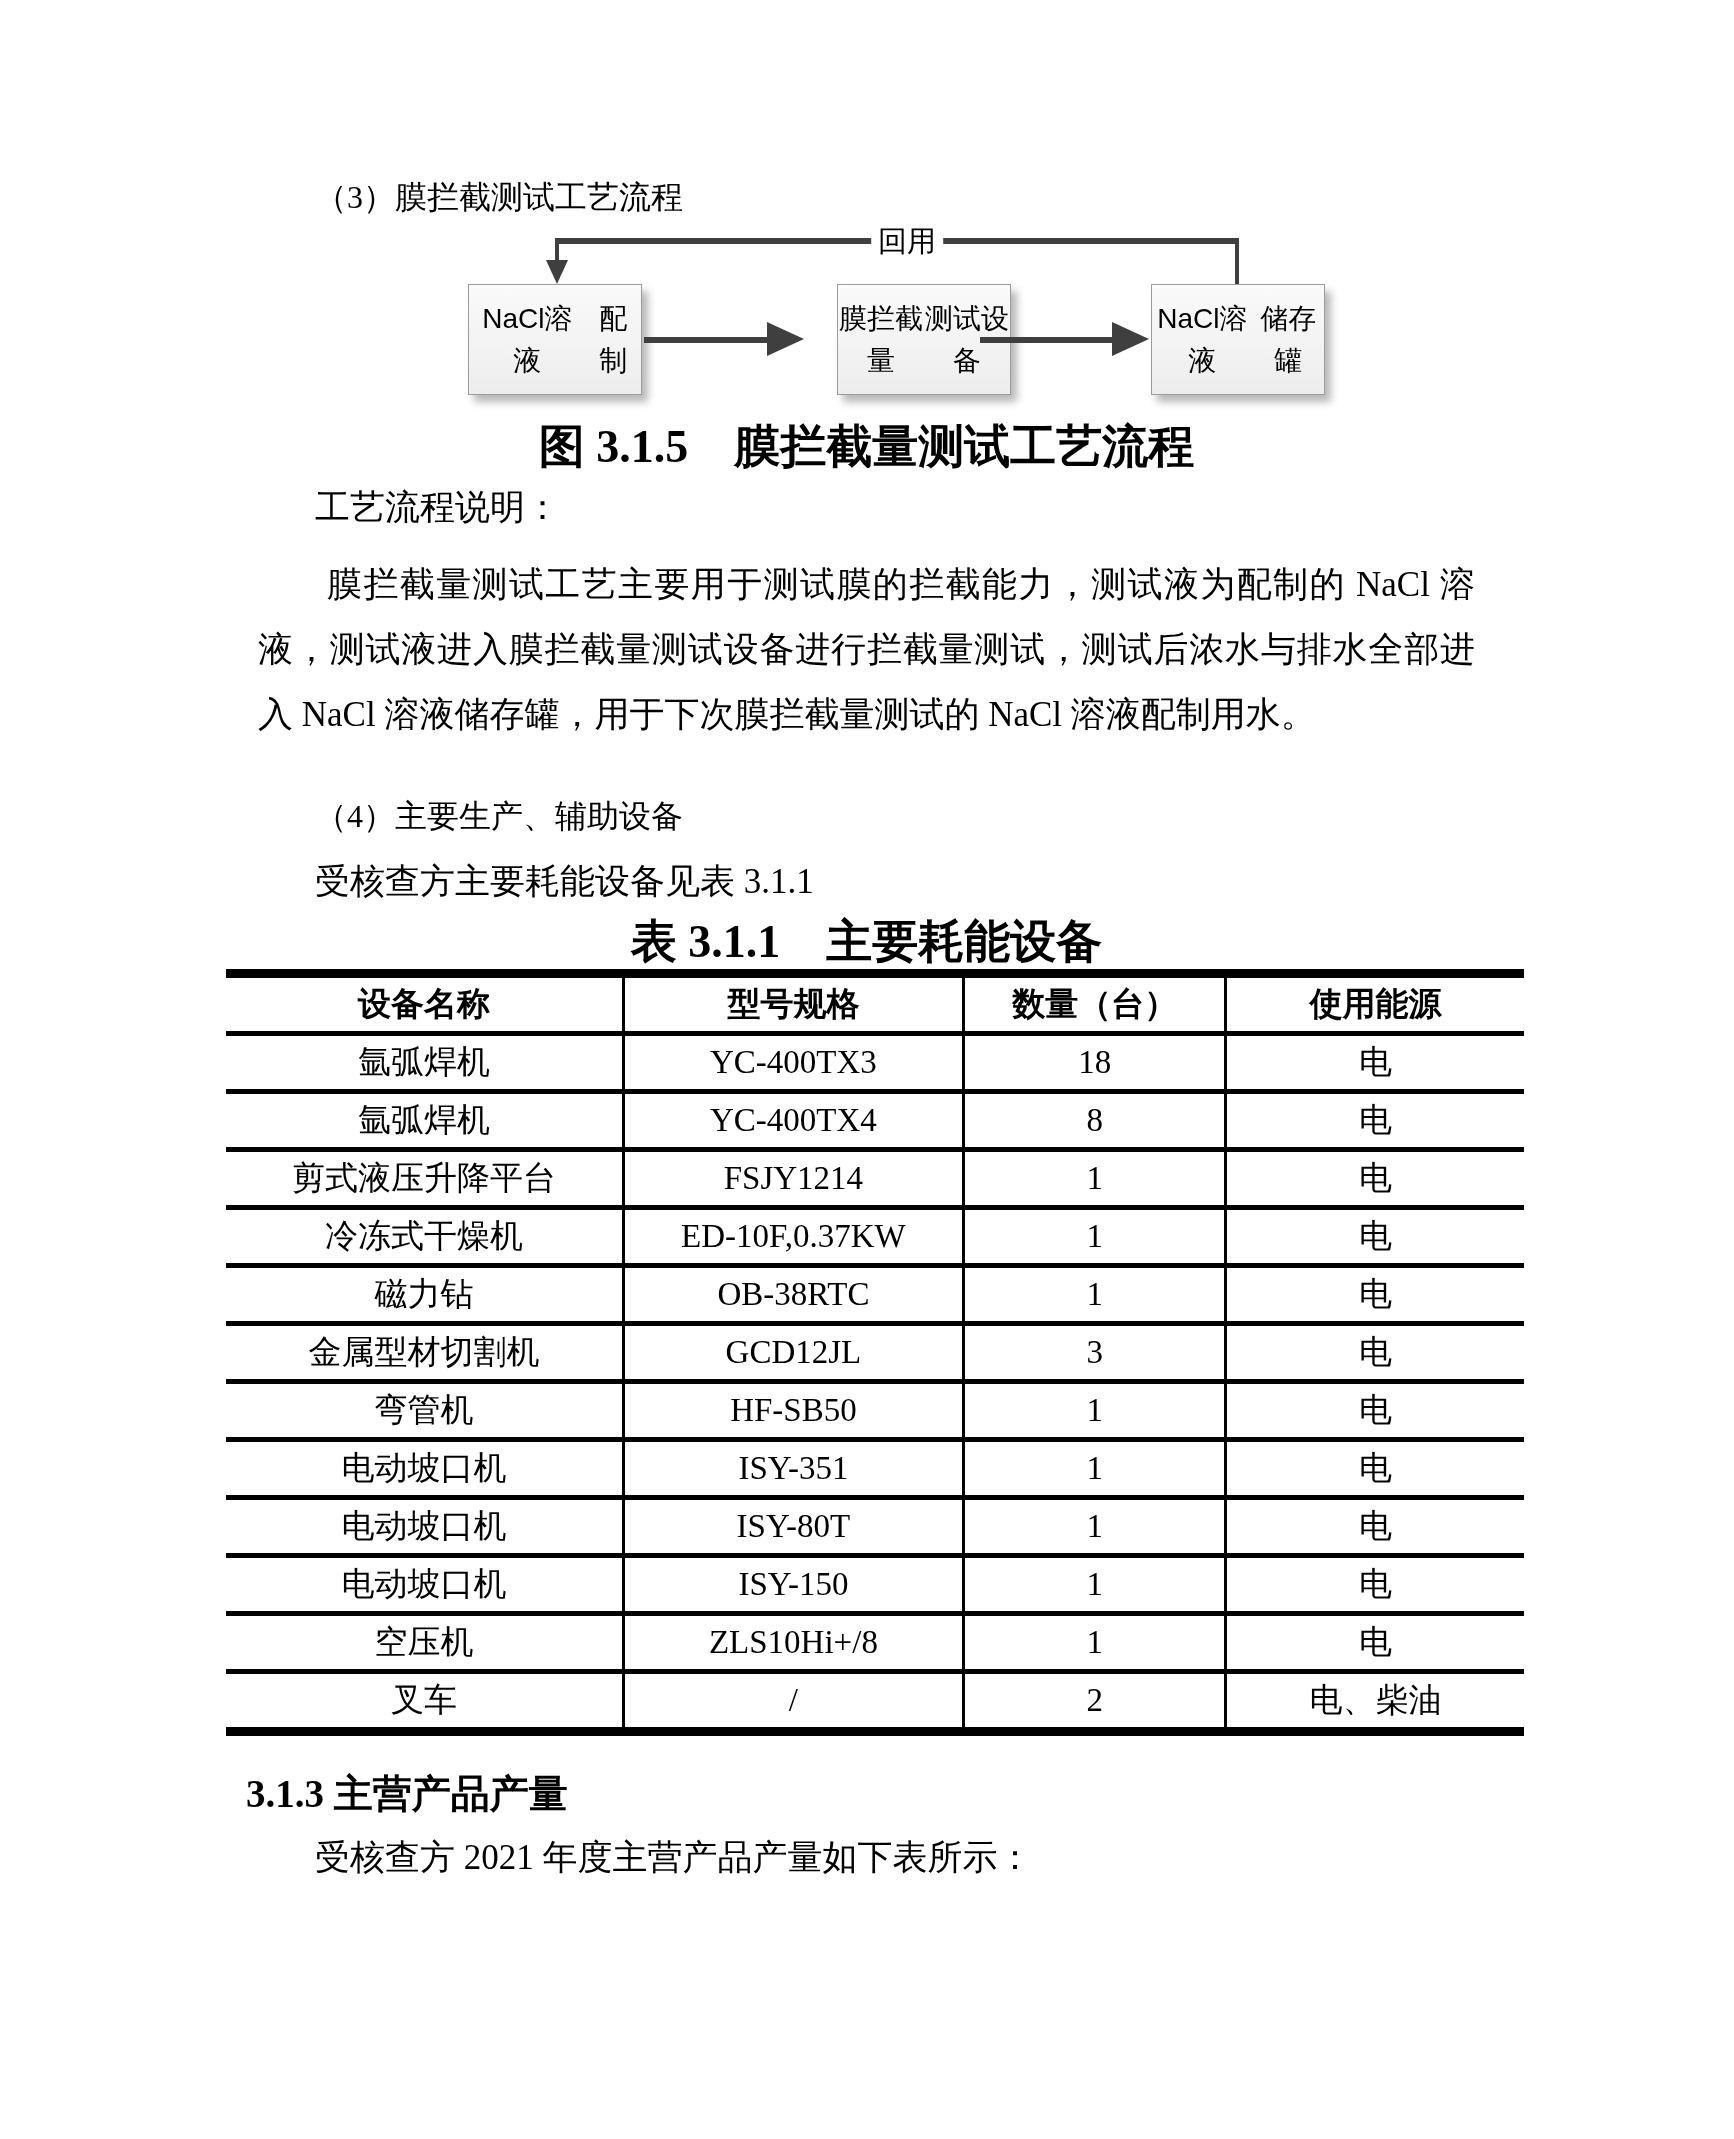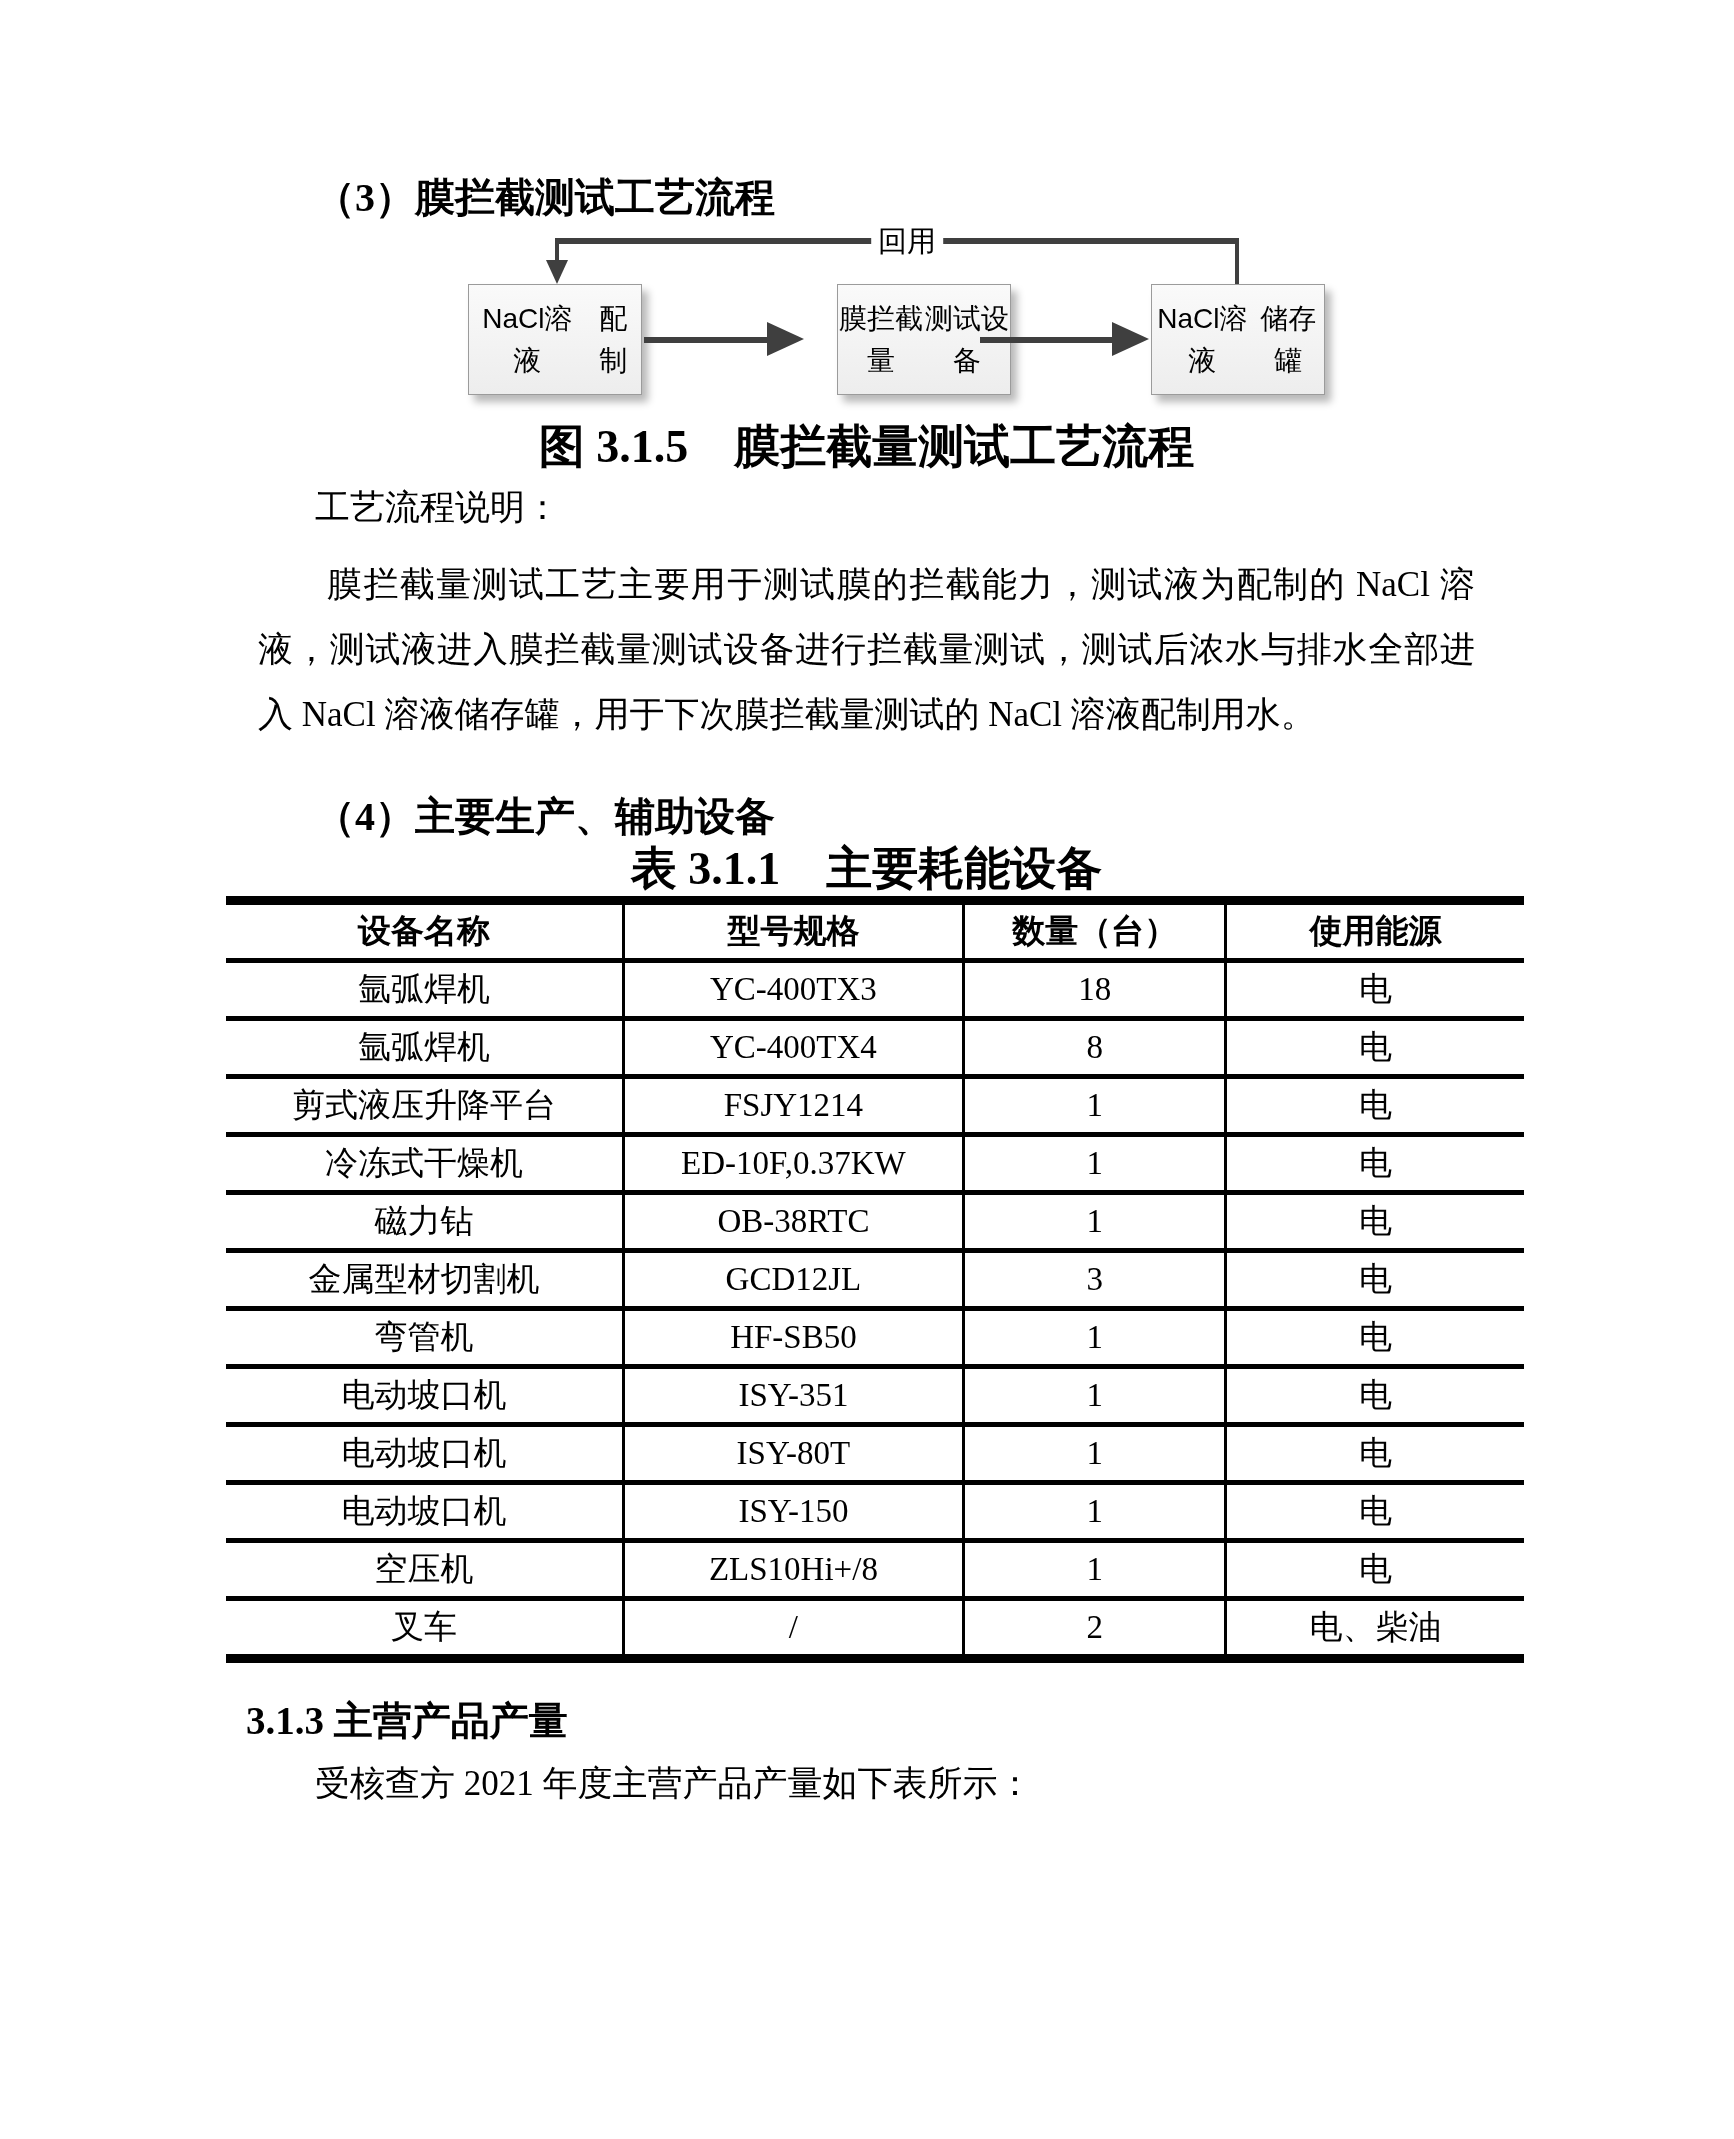--- a/index.html
+++ b/index.html
@@ -8,21 +8,21 @@
     width:1734px;height:2452px;
     background:#ffffff;
     color:#000;
     font-family:"Liberation Serif","DejaVu Serif",serif;
     overflow:hidden;
   }
   .content{position:absolute;left:246px;top:0;width:1241px;}
 
   
   .h-num{
-    margin:0;font-size:40px;font-weight:bold;
+    margin:0;font-size:32px;font-weight:normal;
     line-height:47px;text-indent:69px;
   }
   .h-sec3{margin-top:174px;}
   .h-sec4{margin-top:46px;}
   .h-313{
     margin:0;margin-top:30px;font-size:39px;font-weight:bold;line-height:56px;
   }
 
   .body-line{font-size:35px;line-height:65px;margin:0;}
   .indent{text-indent:69px;}
@@ -132,20 +132,21 @@
     </div>
 
     <div class="caption fig-caption">图 3.1.5　膜拦截量测试工艺流程</div>
 
     <div class="body-line indent desc-line">工艺流程说明：</div>
 
     <p class="para">膜拦截量测试工艺主要用于测试膜的拦截能力，测试液为配制的 NaCl 溶液，测试液进入膜拦截量测试设备进行拦截量测试，测试后浓水与排水全部进入 NaCl 溶液储存罐，用于下次膜拦截量测试的 NaCl 溶液配制用水。</p>
 
     <h2 class="h-num h-sec4">（4）主要生产、辅助设备</h2>
 
+    <div class="body-line indent intro4">受核查方主要耗能设备见表 3.1.1</div>
 
     <div class="caption tab-caption">表 3.1.1　主要耗能设备</div>
 
     <table class="equip">
       <colgroup>
         <col class="c1">
           <col class="c2">
           <col class="c3">
           <col class="c4">
       </colgroup>

